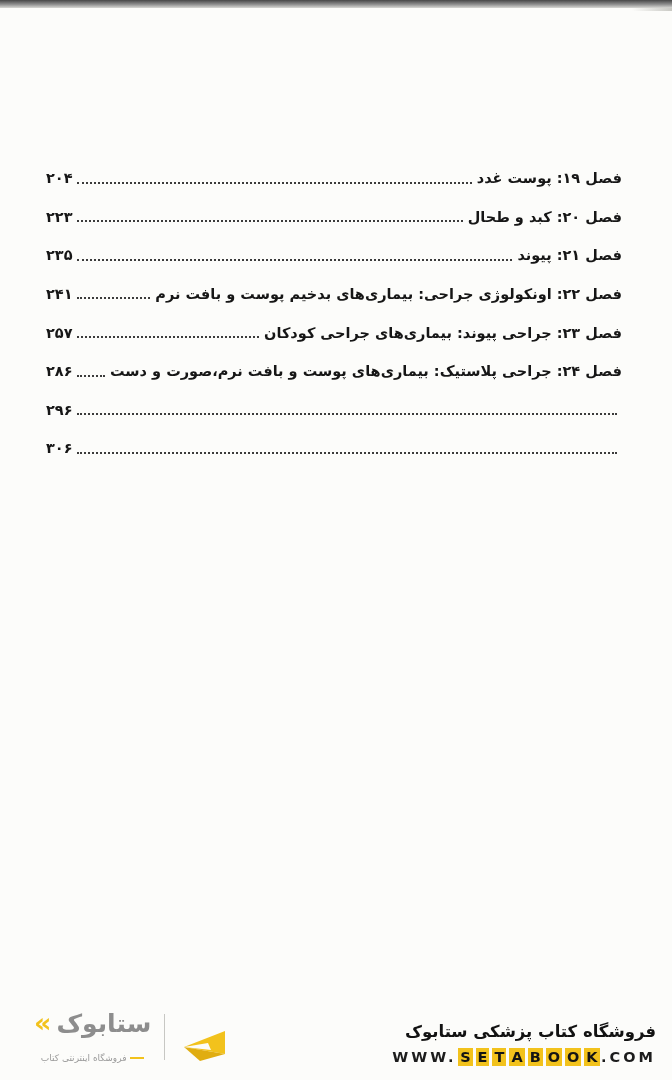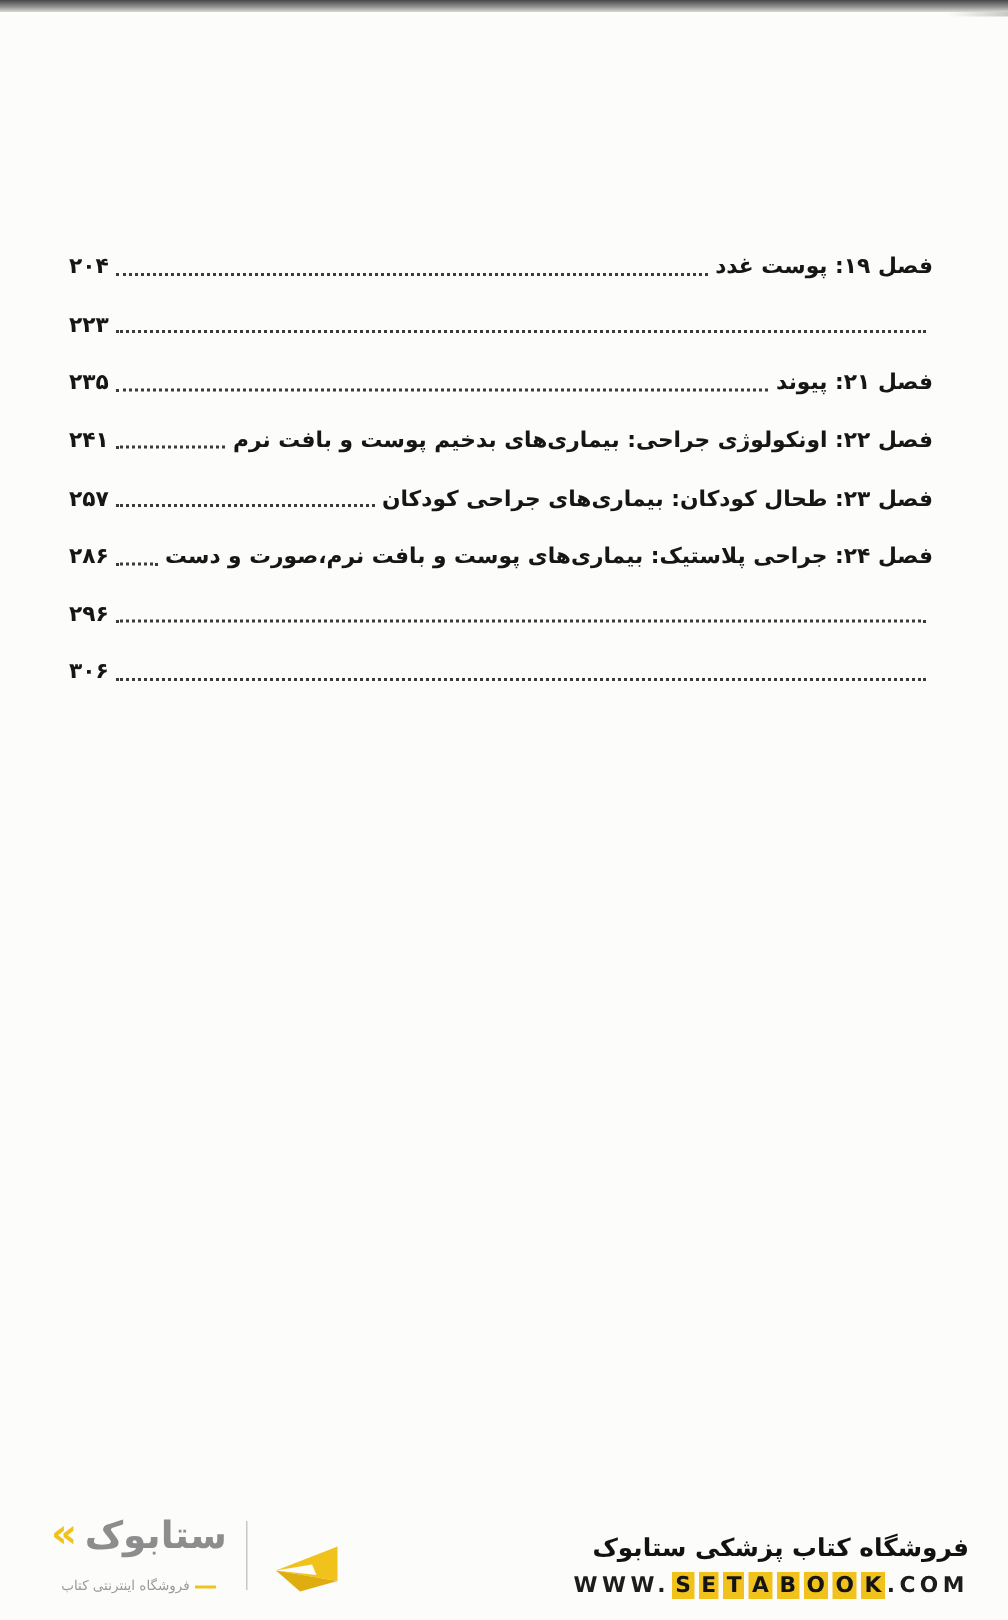--- a/index.html
+++ b/index.html
@@ -37,21 +37,21 @@
     margin:0 5px 5px 4px;
   }
   .toc-page{
     font-weight:bold;font-size:14.5px;color:#161616;line-height:1.4;
   }
 
   
   .footer{position:absolute;left:0;right:0;bottom:0;height:86px;background:#fcfcfa;}
 
   .store-info{
-    position:absolute;right:26px;bottom:14px;
+    position:absolute;right:16px;bottom:14px;
     direction:ltr;
   }
   .store-name{
     direction:rtl;
     font-weight:bold;font-size:16.5px;color:#121212;
     margin-bottom:7px;letter-spacing:0.5px;
   }
   .store-url{
     font-weight:bold;font-size:14.5px;color:#1c1c1c;
     letter-spacing:3px;white-space:nowrap;
@@ -88,38 +88,39 @@
 <div class="scan-edge-corner"></div>
 
 <div class="toc">
   <div class="toc-row">
     <span class="toc-title">فصل ۱۹: پوست غدد</span>
     <span class="toc-leader"></span>
     <span class="toc-page">۲۰۴</span>
   </div>
 
   <div class="toc-row">
+    <span class="toc-title">فصل ۲۰: کبد و طحال</span>
     <span class="toc-leader"></span>
     <span class="toc-page">۲۲۳</span>
   </div>
 
   <div class="toc-row">
     <span class="toc-title">فصل ۲۱: پیوند</span>
     <span class="toc-leader"></span>
     <span class="toc-page">۲۳۵</span>
   </div>
 
   <div class="toc-row">
     <span class="toc-title">فصل ۲۲: اونکولوژی جراحی: بیماری‌های بدخیم پوست و بافت نرم</span>
     <span class="toc-leader"></span>
     <span class="toc-page">۲۴۱</span>
   </div>
 
   <div class="toc-row">
-    <span class="toc-title">فصل ۲۳: طحال کودکان: بیماری‌های جراحی کودکان</span>
+    <span class="toc-title">فصل ۲۳: جراحی پیوند: بیماری‌های جراحی کودکان</span>
     <span class="toc-leader"></span>
     <span class="toc-page">۲۵۷</span>
   </div>
 
   <div class="toc-row">
     <span class="toc-title">فصل ۲۴: جراحی پلاستیک: بیماری‌های پوست و بافت نرم،صورت و دست</span>
     <span class="toc-leader"></span>
     <span class="toc-page">۲۸۶</span>
   </div>
 

